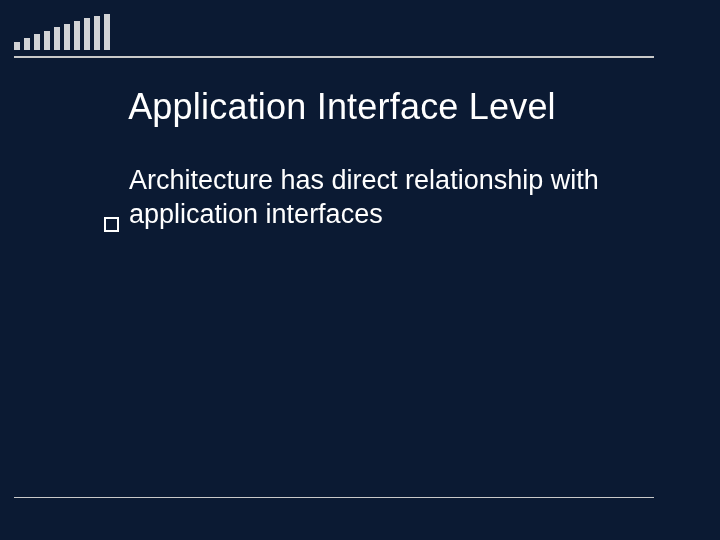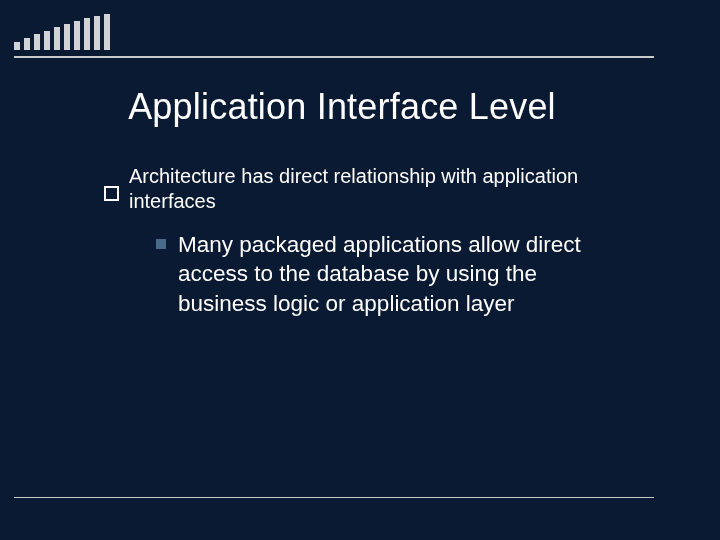--- a/index.html
+++ b/index.html
@@ -62,23 +62,23 @@
     letter-spacing: 0.2px;
   }
   .body {
     position: absolute;
     top: 164px;
     left: 104px;
     right: 64px;
   }
   .l1 {
     display: flex;
-    align-items: center;
+    align-items: flex-end;
     gap: 10px;
-    font-size: 20px;
+    font-size: 27px;
     line-height: 1.25;
     margin-bottom: 16px;
   }
   .l1 .bullet {
     flex: 0 0 auto;
     width: 15px;
     height: 15px;
     border: 2px solid #ffffff;
     box-sizing: border-box;
     margin-top: 8px;
@@ -128,23 +128,19 @@
   <div class="title">Application Interface Level</div>
 
   <div class="body">
 
     <div class="l1">
       <span class="bullet"></span>
       <span class="text">Architecture has direct relationship with application interfaces</span>
     </div>
 
     <div class="l2list">
-      <div class="l2">
-        <span class="bullet"></span>
-        <span class="text">Many packaged applications allow direct access to the database by using the business logic or application layer</span>
-      </div>
     </div>
 
   </div>
 
   <div class="hr-bottom"></div>
 
 </div>
 
 </body></html>

